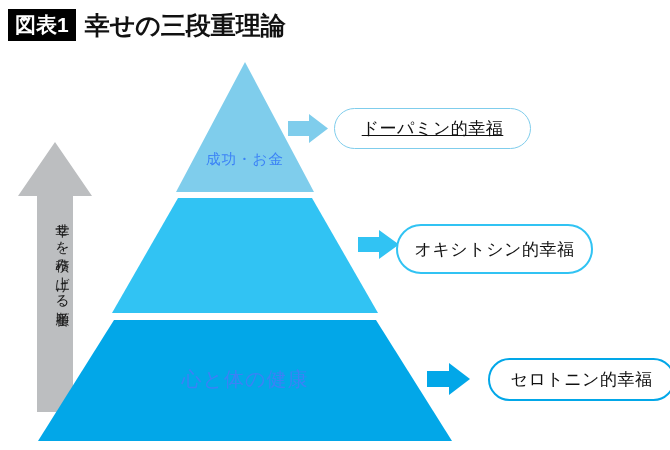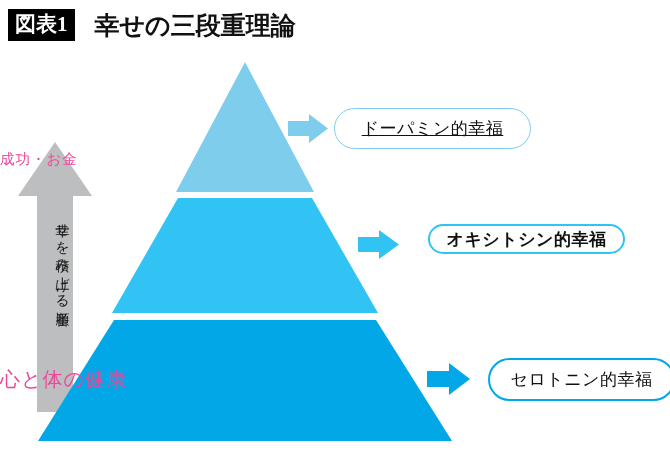--- a/index.html
+++ b/index.html
@@ -19,55 +19,54 @@
   }
 
   
   #title-row {
     position: absolute;
     left: 8px;
     top: 6px;
     height: 38px;
     display: flex;
     align-items: center;
-    font-family: Liberation Serif, serif;
+    gap: 9px;
   }
   #figure-badge {
     background: #000000;
     color: #ffffff;
     font-size: 21px;
     font-weight: bold;
     line-height: 1;
     padding: 5px 7px 6px 7px;
     letter-spacing: 0px;
     white-space: nowrap;
   }
   #title-text {
     color: #111111;
     font-size: 25px;
     font-weight: bold;
     line-height: 1;
     white-space: nowrap;
-    margin-left: 20px;
   }
 
   
   #pyramid-svg {
     position: absolute;
     left: 0;
     top: 0;
   }
   .tier-label {
     position: absolute;
-    color: #ec4899;
+    color: #3b82f6;
     font-size: 16px;
     line-height: 1;
     white-space: nowrap;
     letter-spacing: 1px;
-    text-align: left;
+    text-align: center;
   }
   #tier-label-top   { left: 0; top: 152px; width: 490px; font-size: 14.5px; }
   #tier-label-mid   { left: 0; top: 246px; width: 490px; font-size: 17px; }
   #tier-label-bot   { left: 0; top: 369px; width: 490px; font-size: 20px; }
 
   
   #order-arrow-svg {
     position: absolute;
     left: 0;
     top: 0;
@@ -100,22 +99,22 @@
     font-size: 17px;
     line-height: 1;
     white-space: nowrap;
     letter-spacing: 0.5px;
   }
   #pill-dopamine {
     left: 334px; top: 108px; width: 197px; height: 41px;
     border-width: 1.6px; border-color: #7FCDEC; text-decoration: underline;
   }
   #pill-oxytocin {
-    left: 428px; top: 224px; width: 197px; height: 30px;
-    border-width: 2px; border-color: #31C3F3; font-weight: bold;
+    left: 396px; top: 224px; width: 197px; height: 50px;
+    border-width: 2px; border-color: #31C3F3;
   }
   #pill-serotonin {
     left: 488px; top: 358px; width: 187px; height: 43px;
     border-width: 2.2px; border-color: #02A7E8;
   }
 
   
   #pointers-svg {
     position: absolute;
     left: 0;

